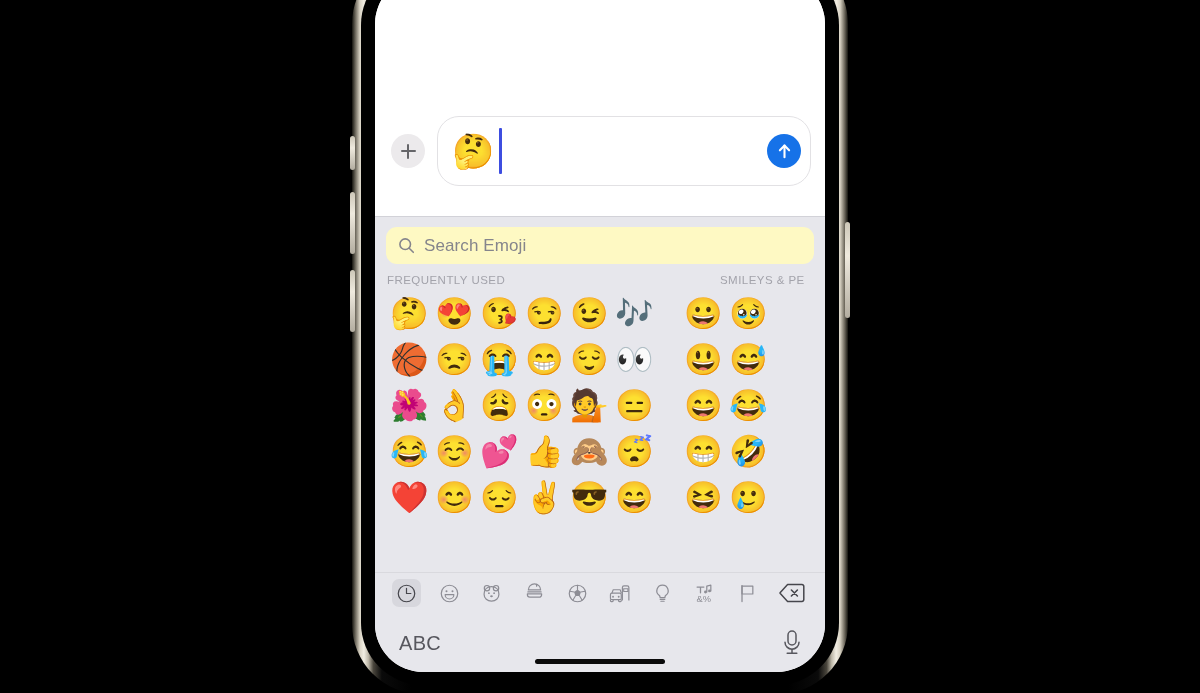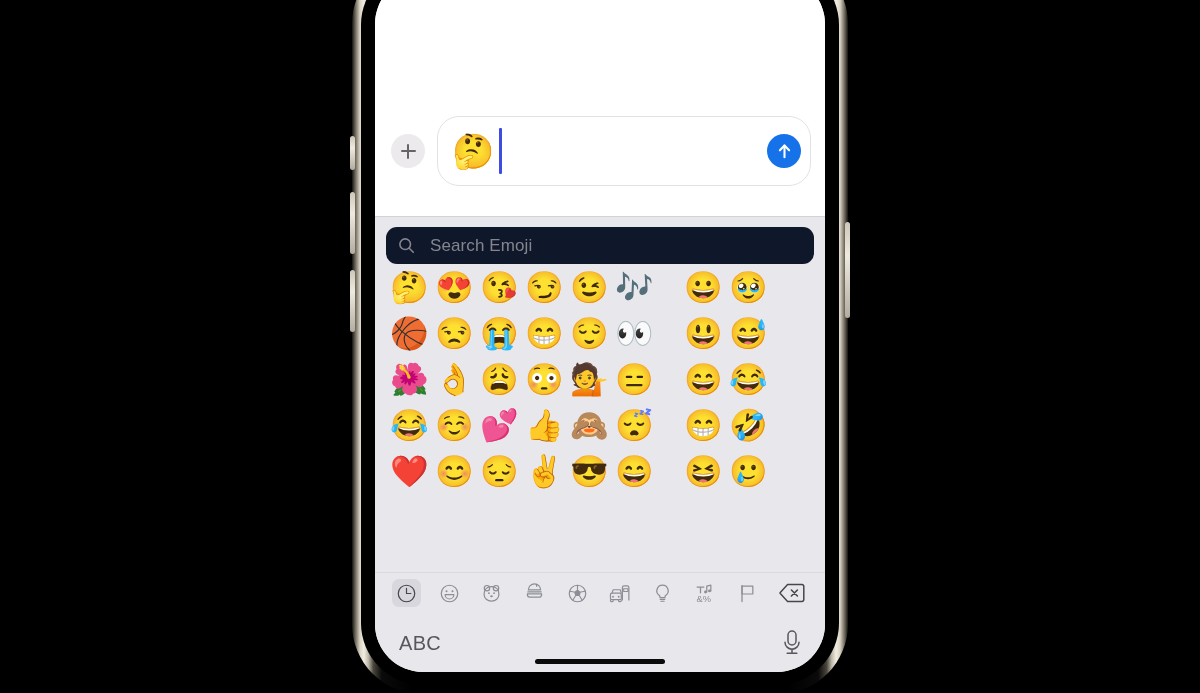--- a/index.html
+++ b/index.html
@@ -156,25 +156,25 @@
   }
   .kb-topline {
     position: absolute; left: 0; right: 0; top: 0;
     height: 1px; background: #d2d2d8;
   }
 
   .search-wrap { padding: 11px 11px 0 11px; }
   .search-bar {
     height: 37px;
     border-radius: 11px;
-    background: #0f172a;
+    background: #fef9c3;
     display: flex;
     align-items: center;
     padding: 0 12px;
-    gap: 15px;
+    gap: 9px;
   }
   .search-placeholder {
     color: #85858c;
     font-size: 17px;
     letter-spacing: 0.1px;
   }
 
   .section-headers {
     display: flex;
     padding: 10px 12px 1px 12px;
@@ -316,20 +316,24 @@
       <div class="search-wrap">
         <div class="search-bar">
           <svg width="17" height="17" viewBox="0 0 17 17">
             <circle cx="7.2" cy="7.2" r="5.3" stroke="#85858c" stroke-width="1.6" fill="none"></circle>
             <path d="M11.2 11.2 L15.3 15.3" stroke="#85858c" stroke-width="1.6" stroke-linecap="round"></path>
           </svg>
           <span class="search-placeholder">Search Emoji</span>
         </div>
       </div>
 
+      <div class="section-headers">
+        <span class="sec-label">FREQUENTLY USED</span>
+        <span class="sec-label right">SMILEYS &amp; PE</span>
+      </div>
 
       <div class="grid-viewport">
         <div class="grid-sections">
           <div class="emoji-grid" id="grid-frequent" style="--cols:6">
               <div class="emoji-cell">🤔</div>
               <div class="emoji-cell">😍</div>
               <div class="emoji-cell">😘</div>
               <div class="emoji-cell">😏</div>
               <div class="emoji-cell">😉</div>
               <div class="emoji-cell">🎶</div>

